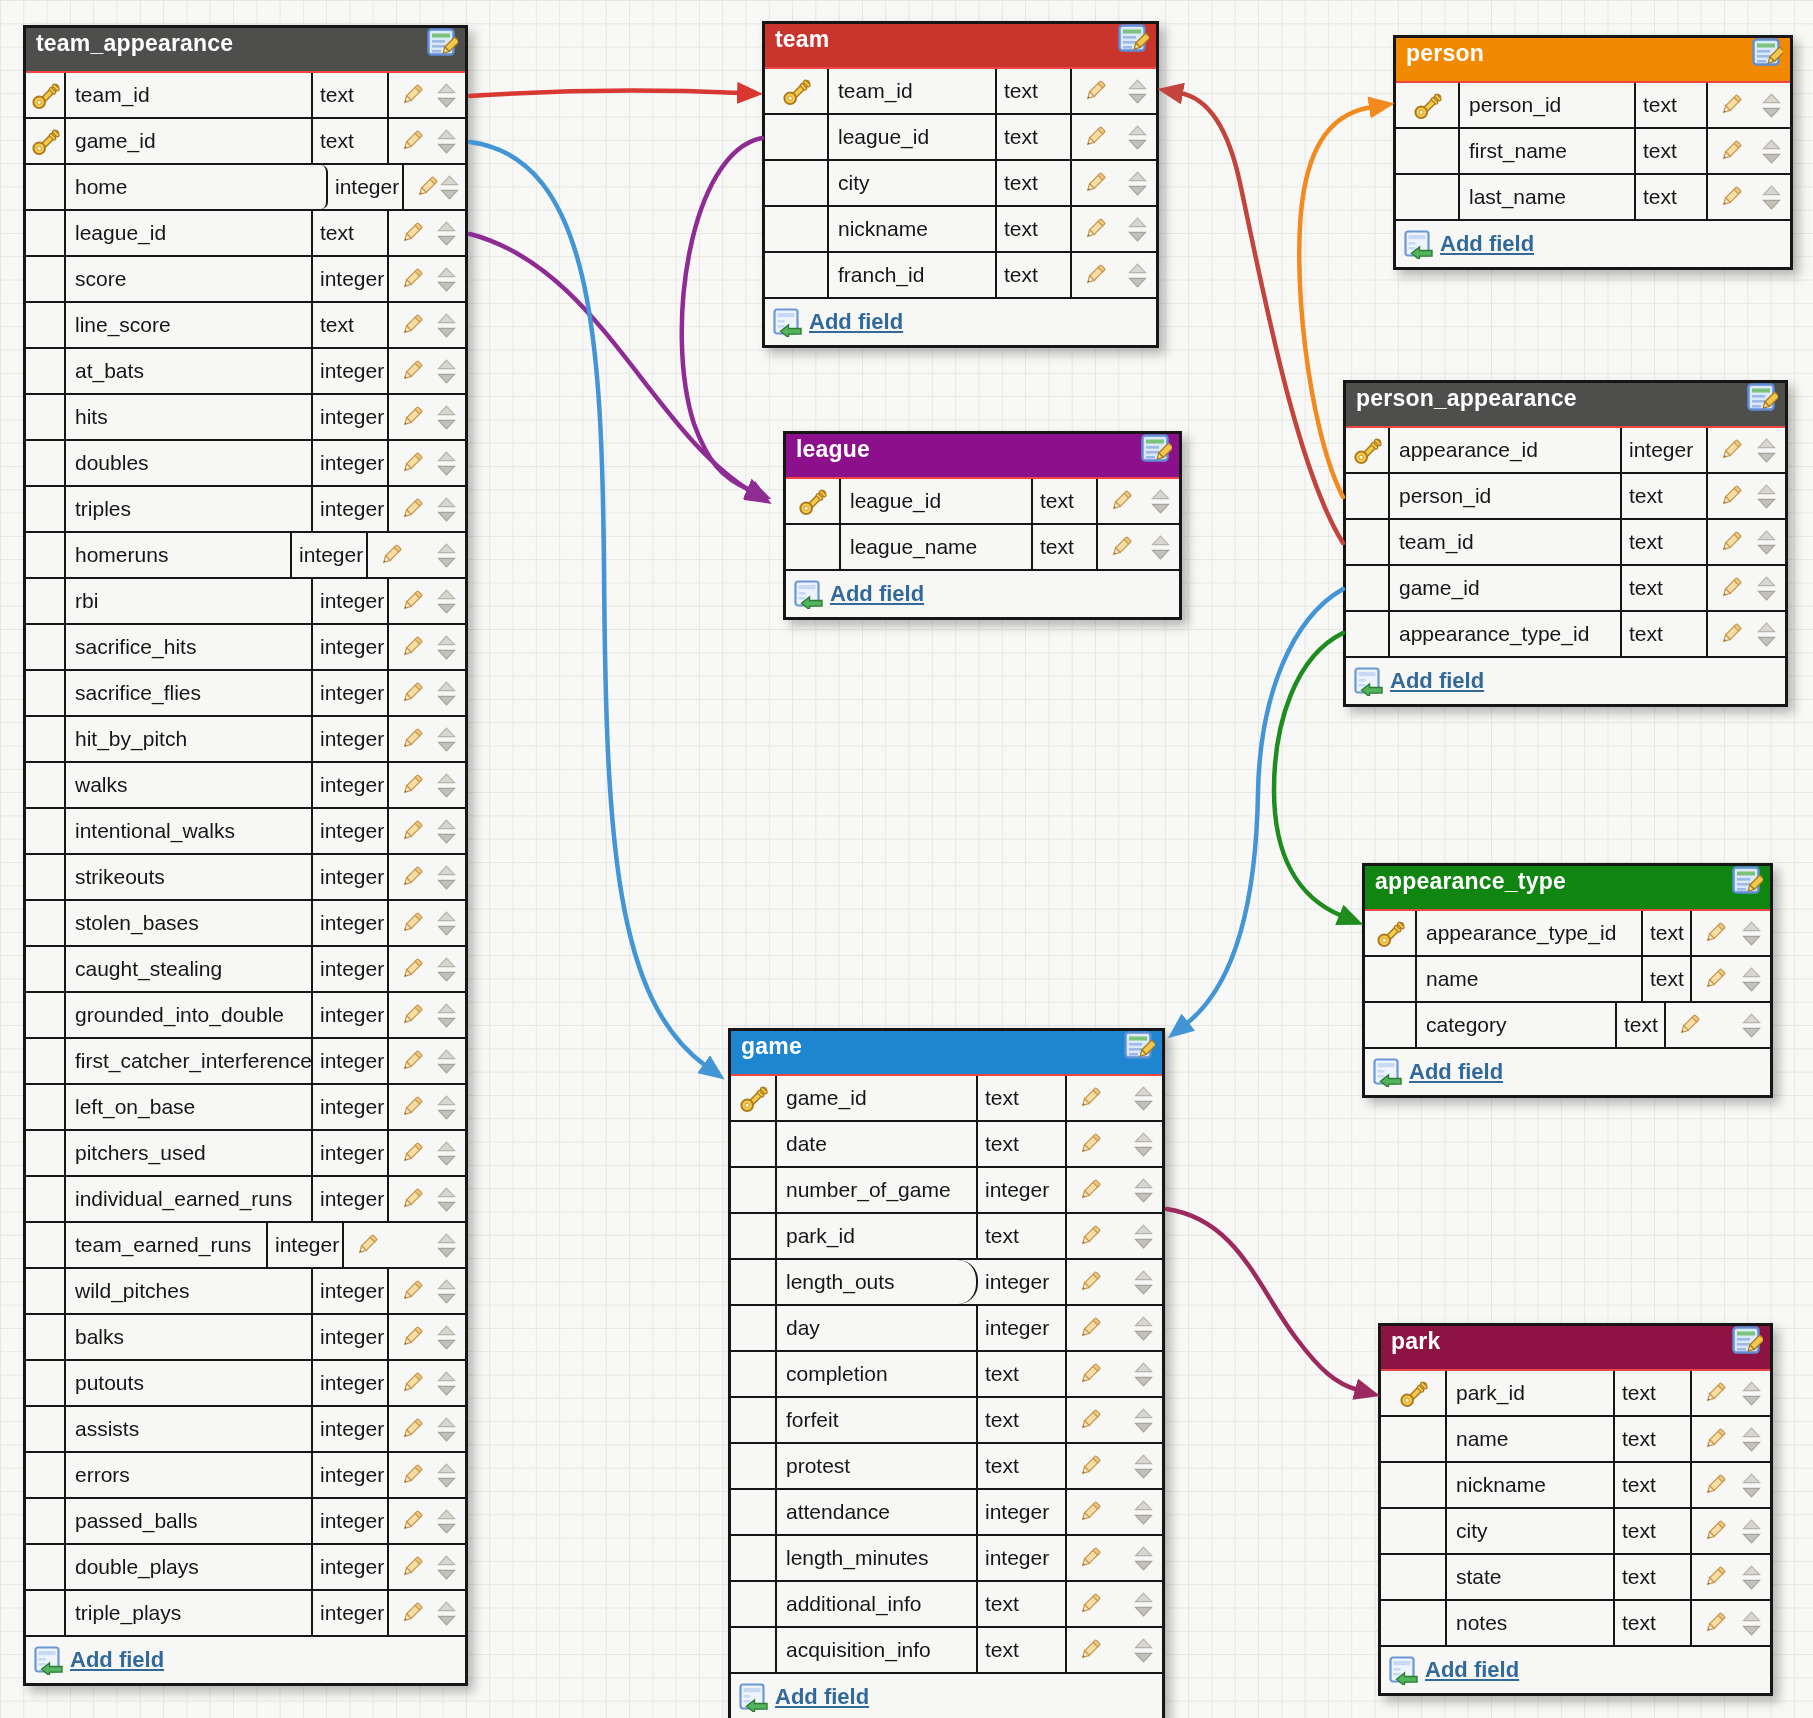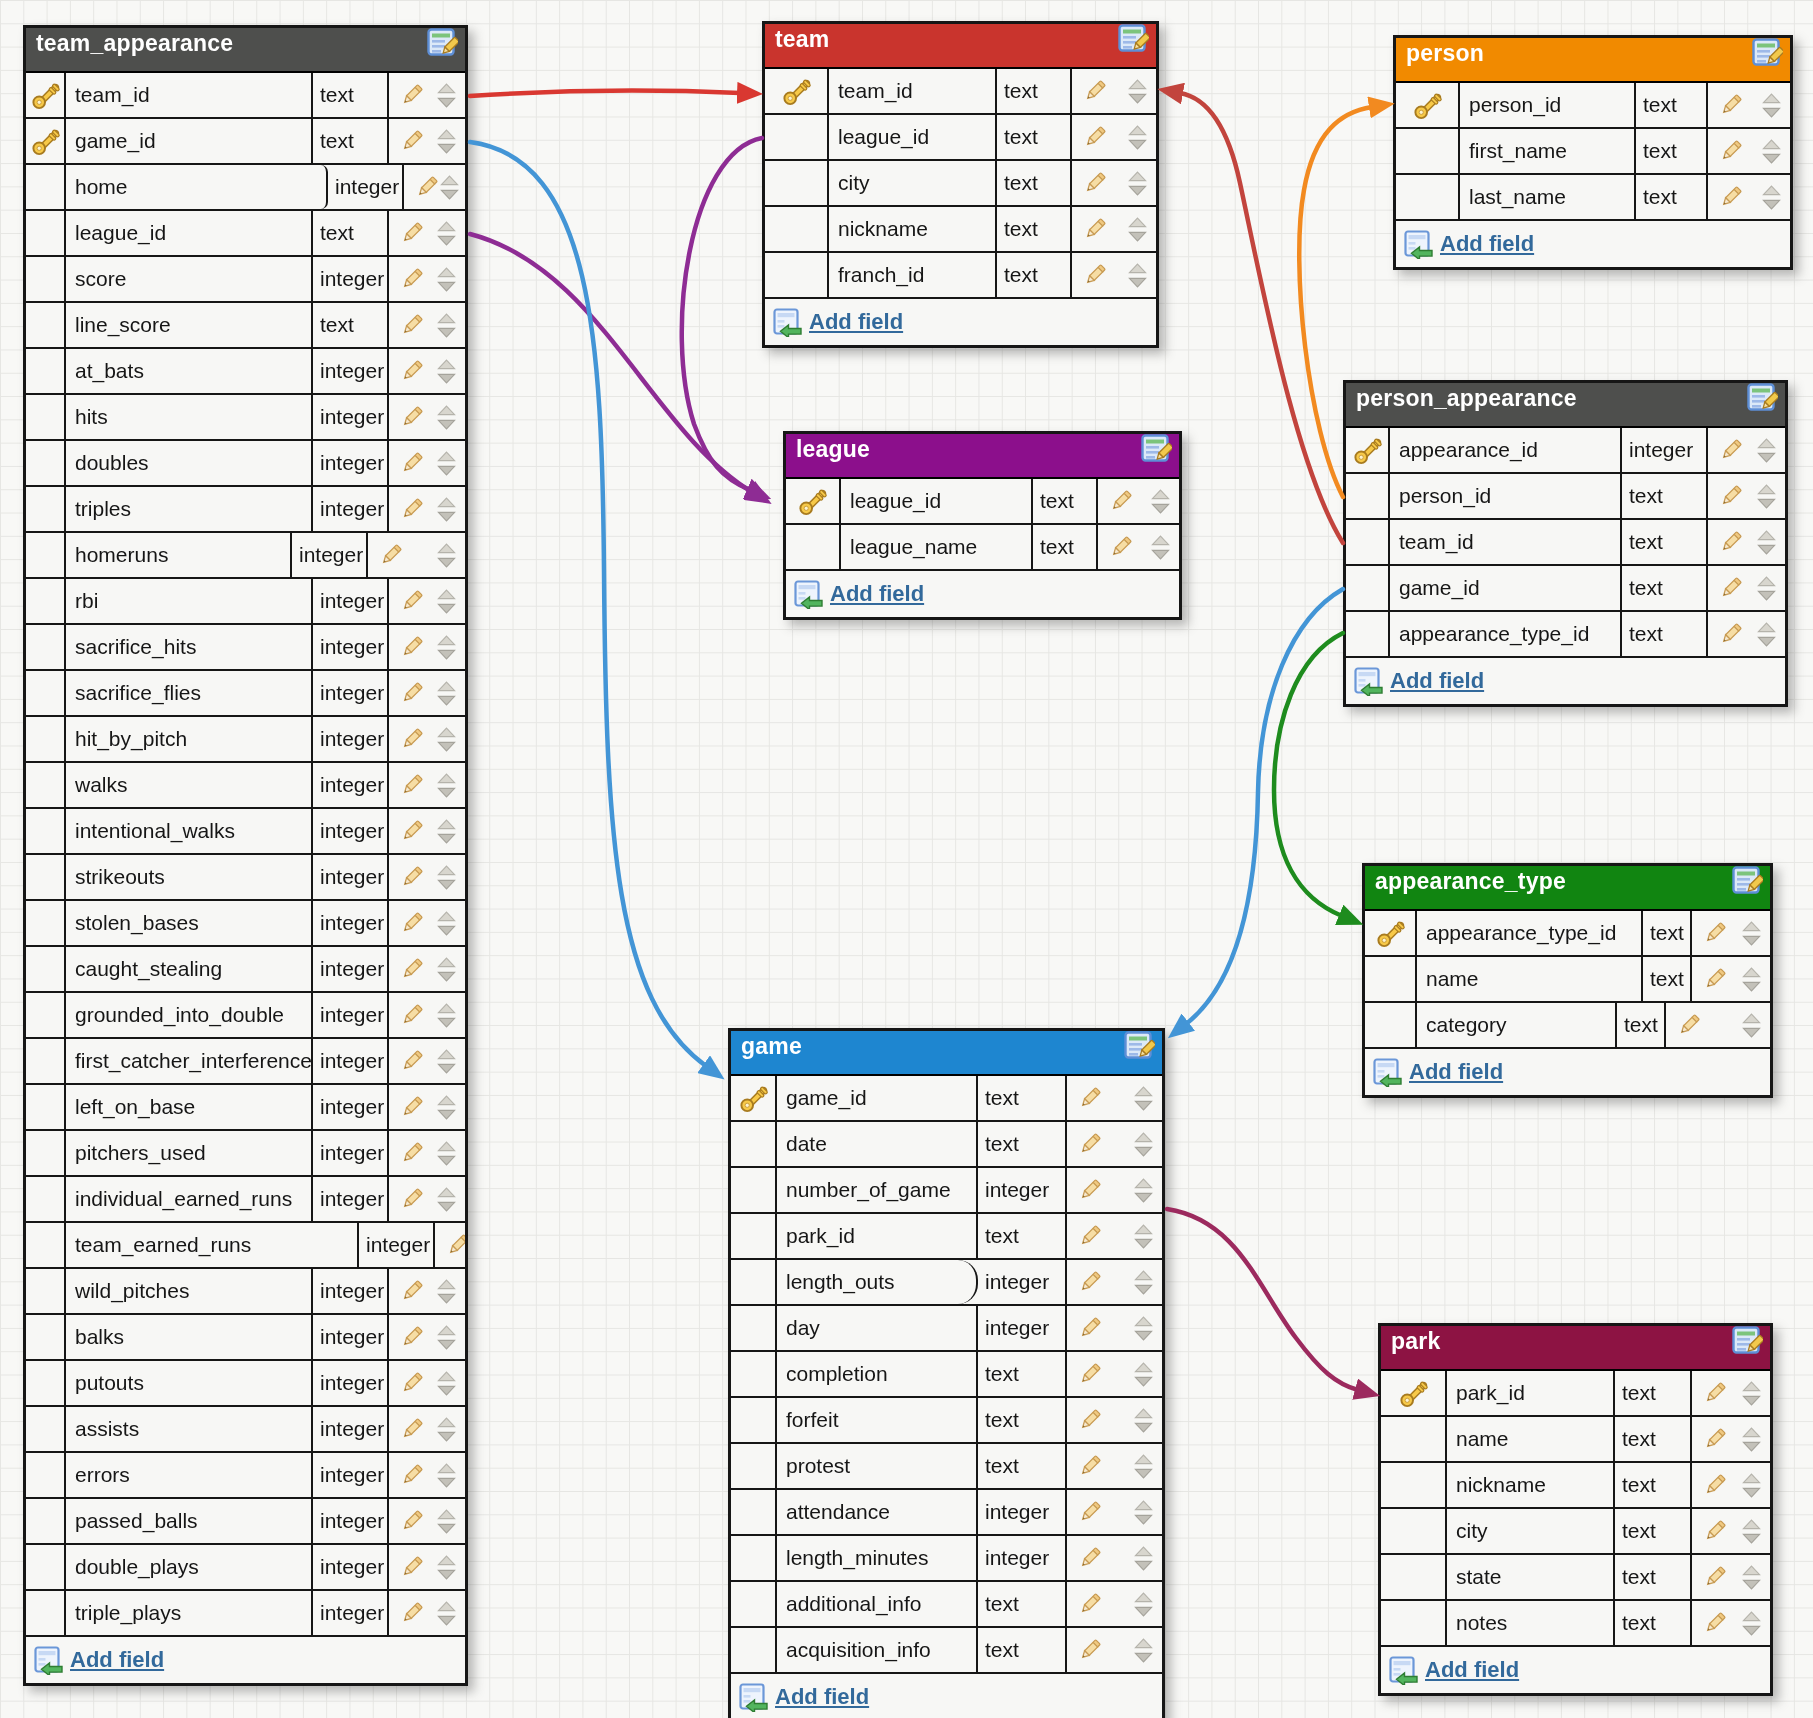--- a/index.html
+++ b/index.html
@@ -23,21 +23,21 @@
     background:#f7f7f5;
     border:3px solid #161616;
     box-shadow:6px 6px 10px rgba(60,60,60,.35);
     z-index:2;
     box-sizing:border-box;
   }
   .thead{
     height:45px;
     display:flex;align-items:center;justify-content:space-between;
     padding:0 7px 12px 10px;
-    border-bottom:2px solid #000000;
+    border-bottom:2px solid #ef4444;
     box-sizing:border-box;
   }
   .tname{color:#fff;font-weight:bold;font-size:23px;letter-spacing:.2px;}
   .row{
     display:flex;height:46px;
     border-bottom:2px solid #161616;
     box-sizing:border-box;
     background:#f7f7f5;
   }
   .cell{
@@ -716,21 +716,21 @@
           <span class="sort">
             <svg width="19" height="27" viewBox="0 0 20 27">
               <polygon points="10,1.5 18.5,10.5 1.5,10.5" fill="#d8d6ce" stroke="#b5b3ab" stroke-width="1.2"></polygon>
               <polygon points="1.5,16.5 18.5,16.5 10,25.5" fill="#c3c1b9" stroke="#a5a39b" stroke-width="1.2"></polygon>
             </svg>
           </span>
         </div>
       </div>
       <div class="row">
         <div class="cell key" style="width: 40px;"></div>
-        <div class="cell name" style="width: 293px;">team_earned_runs</div>
+        <div class="cell name" style="width: 202px;">team_earned_runs</div>
         <div class="cell type" style="width: 76px;">integer</div>
         <div class="cell actions">
           <span class="icon">
             <svg width="27" height="27" viewBox="0 0 28 28">
               <g transform="rotate(45 14 14)">
                 <rect x="10.6" y="1.6" width="6.8" height="4.2" rx="1" fill="#f0c981" stroke="#c79a52" stroke-width="1.3"></rect>
                 <rect x="10.6" y="5.4" width="6.8" height="12.4" fill="#f6dda4" stroke="#c79a52" stroke-width="1.3"></rect>
                 <polygon points="10.6,17.8 17.4,17.8 14,24" fill="#f7ead0" stroke="#c79a52" stroke-width="1.3"></polygon>
                 <polygon points="12.9,21.9 15.1,21.9 14,24" fill="#8a6a33"></polygon>
               </g>

